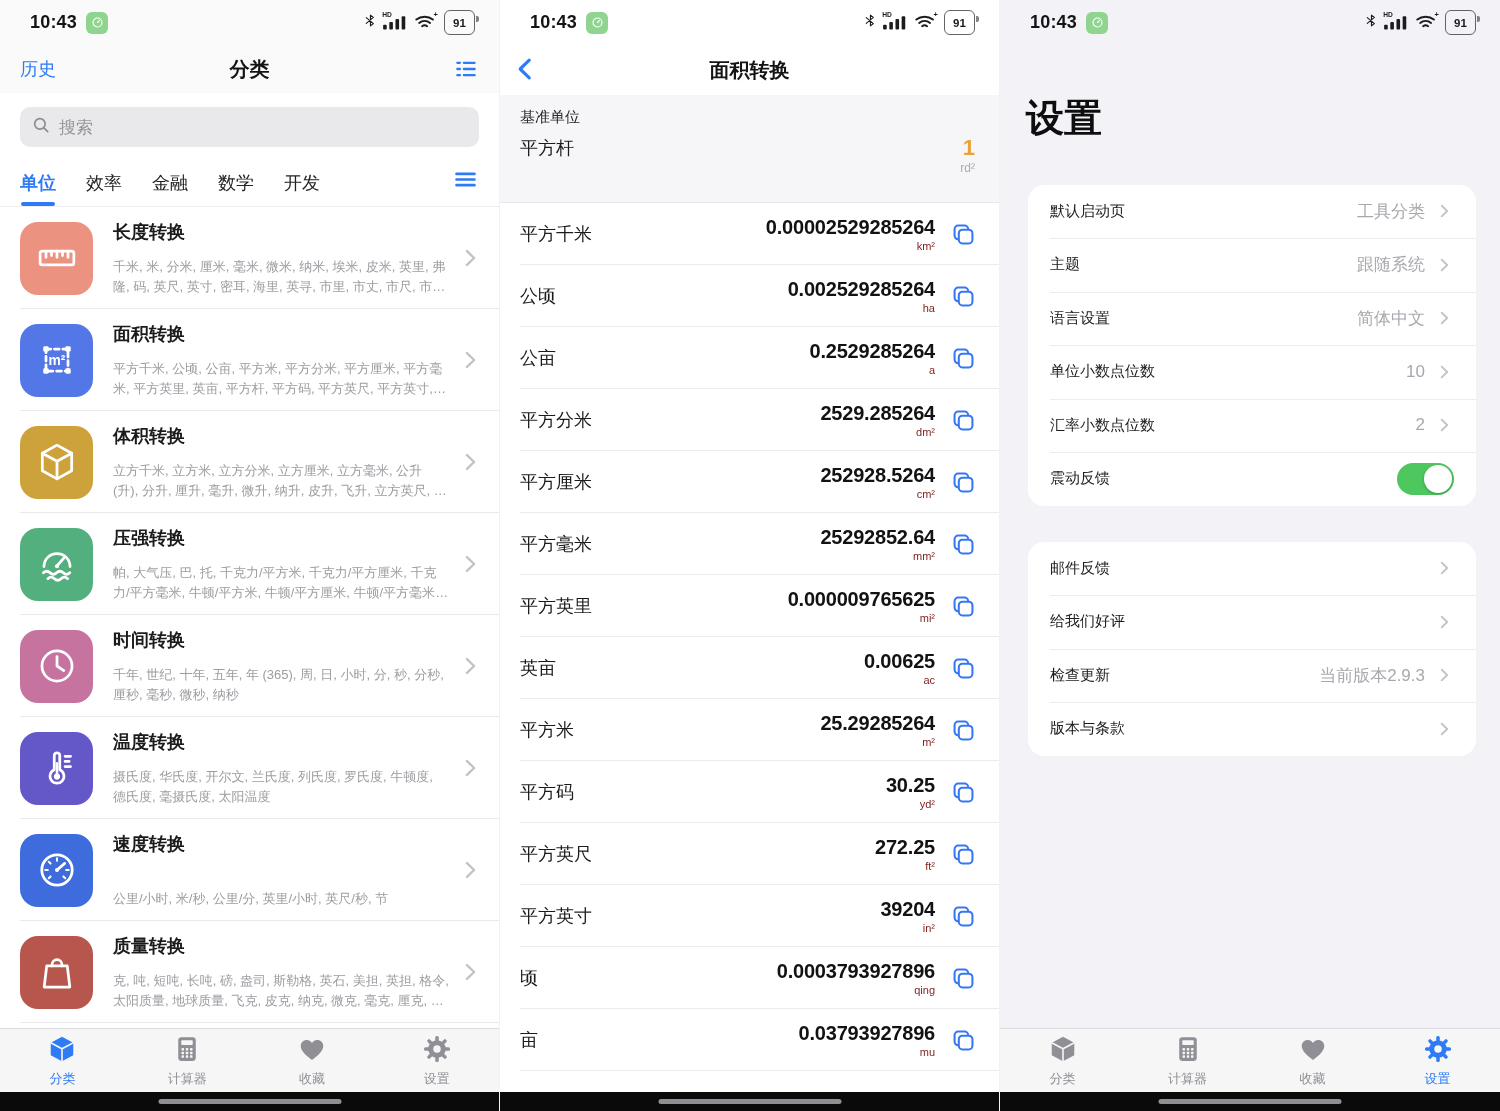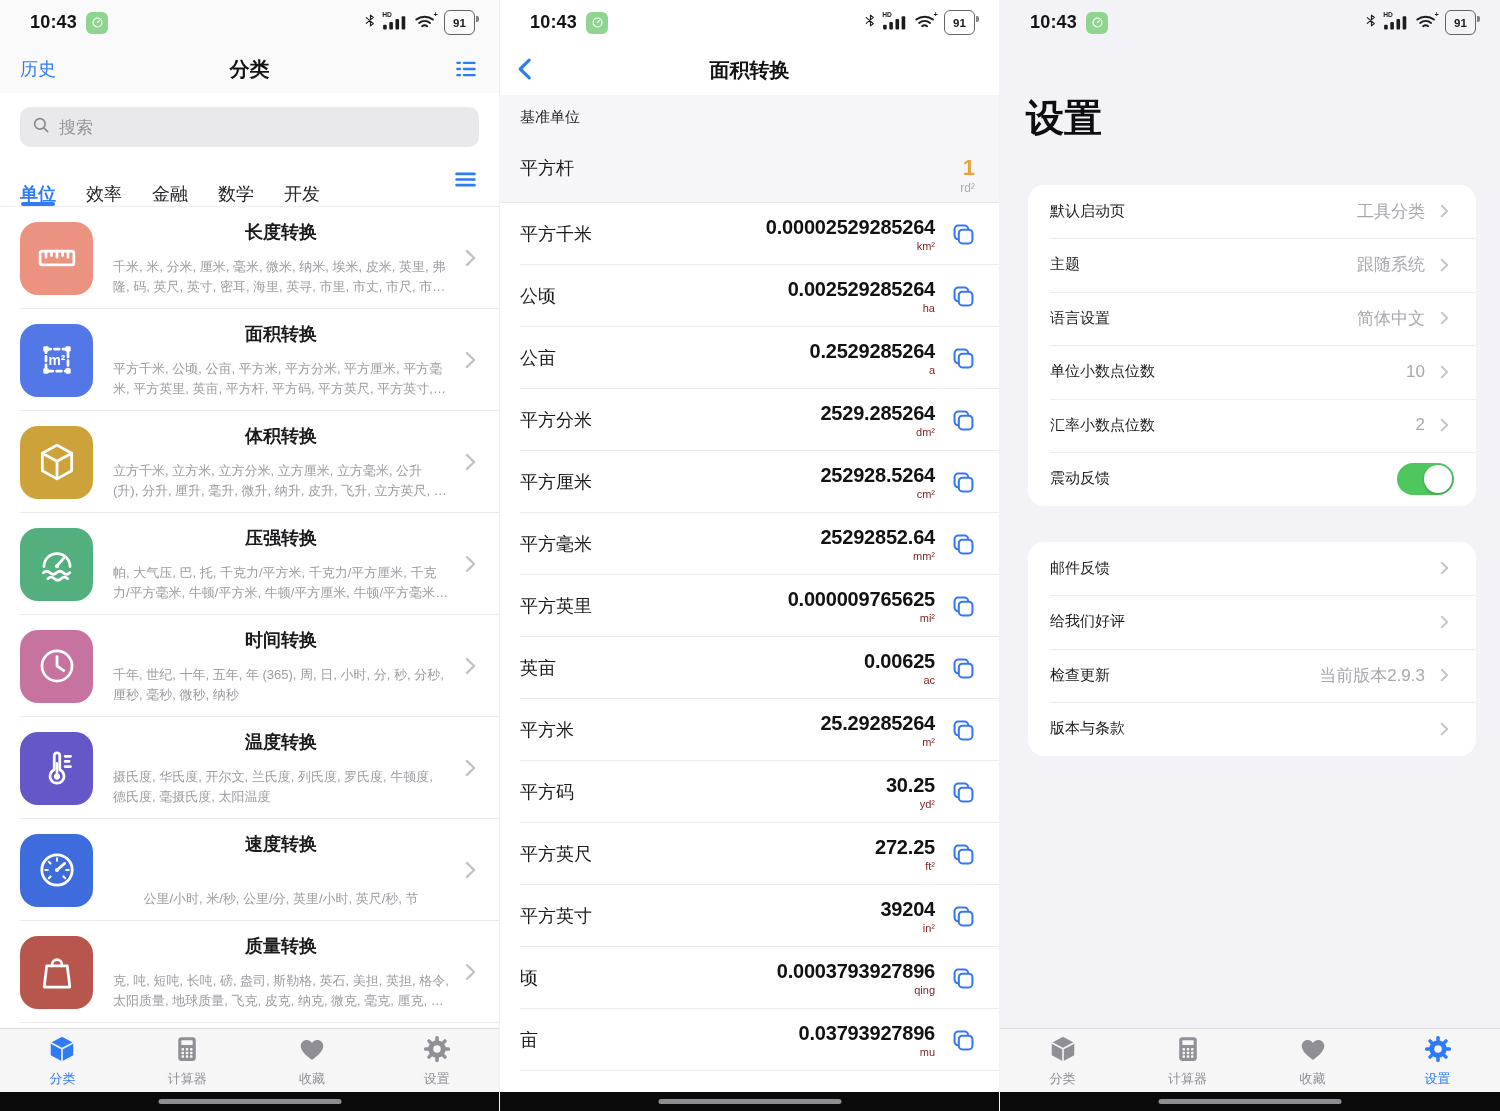--- a/index.html
+++ b/index.html
@@ -20,41 +20,41 @@
   .sb-batt::after{content:'';position:absolute;right:-5px;top:5px;width:3px;height:6px;border-radius:0 2px 2px 0;background:rgba(50,50,55,.6);}
 
   
   .navbar{height:48px;display:flex;align-items:center;padding:0 20px;position:relative;}
   .nav-left{font-size:18px;color:#2E7BF5;}
   .nav-title{position:absolute;left:0;right:0;text-align:center;font-size:20px;font-weight:700;color:#141416;}
   .nav-right{margin-left:auto;display:flex;z-index:2;}
   .searchbox{margin:14px 20px 10px;height:40px;background:#E9E9EB;border-radius:10px;display:flex;align-items:center;padding:0 10px;gap:7px;}
   .search-ph{font-size:17px;color:#94949A;}
   .cat-tabs{display:flex;align-items:flex-end;padding:0 20px 0 20px;height:50px;gap:30px;border-bottom:1px solid #EEEEF0;}
-  .tab{font-size:18px;color:#232327;position:relative;}
+  .tab{font-size:18px;color:#232327;position:relative;padding-bottom:11px;}
   .tab.active{color:#2E7BF5;font-weight:700;}
   .tab.active::after{content:'';position:absolute;left:1px;right:1px;bottom:0;height:4px;border-radius:2px;background:#2E7BF5;}
   .tabs-burger{margin-left:auto;padding-bottom:9px;}
   .cat-list{}
   .cat-item{display:flex;align-items:center;height:102px;padding:0 16px 0 20px;position:relative;}
   .cat-item::after{content:'';position:absolute;left:20px;right:0;bottom:0;height:1px;background:#E9E9EB;}
   .cat-tile{width:73px;height:73px;border-radius:18px;flex:none;display:flex;align-items:center;justify-content:center;}
   .cat-tile svg{width:44px;height:44px;}
-  .cat-body{flex:1;margin-left:20px;height:76px;display:flex;flex-direction:column;min-width:0;align-items:center;}
+  .cat-body{flex:1;margin-left:20px;height:76px;display:flex;flex-direction:column;min-width:0;}
   .cat-title{font-size:18px;font-weight:700;color:#1B1B1E;}
   .cat-desc{margin-top:auto;font-size:13px;color:#9C9CA2;line-height:1.5;display:-webkit-box;-webkit-line-clamp:2;-webkit-box-orient:vertical;overflow:hidden;max-height:40px;}
   .cat-chevron{margin-left:8px;flex:none;display:flex;}
 
   
   .navbar2{height:50px;display:flex;align-items:center;justify-content:center;position:relative;}
   .nav-back{position:absolute;left:12px;top:10px;display:flex;}
   .nav2-title{font-size:20px;font-weight:700;color:#141416;}
   .base-section{height:108px;background:#F6F6F8;border-bottom:1px solid #E7E7E9;padding:13px 24px 0 20px;}
   .base-label{font-size:15px;color:#28282c;}
-  .base-row{display:flex;justify-content:space-between;margin-top:29px;}
+  .base-row{display:flex;justify-content:space-between;margin-top:9px;}
   .base-name{font-size:18px;color:#1B1B1E;}
   .base-val{text-align:right;line-height:1.1;}
   .base-num{font-size:22px;font-weight:600;color:#E8A23C;}
   .base-sym{font-size:12px;color:#ABABB0;margin-top:2px;}
   .conv-row{height:62px;display:flex;align-items:center;padding:0 20px;position:relative;}
   .conv-row::after{content:'';position:absolute;left:20px;right:0;bottom:0;height:1px;background:#EBEBED;}
   .conv-name{font-size:18px;color:#1B1B1E;}
   .conv-right{margin-left:auto;text-align:right;line-height:1.12;}
   .conv-val{font-size:20px;font-weight:600;color:#121214;letter-spacing:-.2px;}
   .conv-sym{font-size:11px;color:#7f1d1d;margin-top:1px;}

